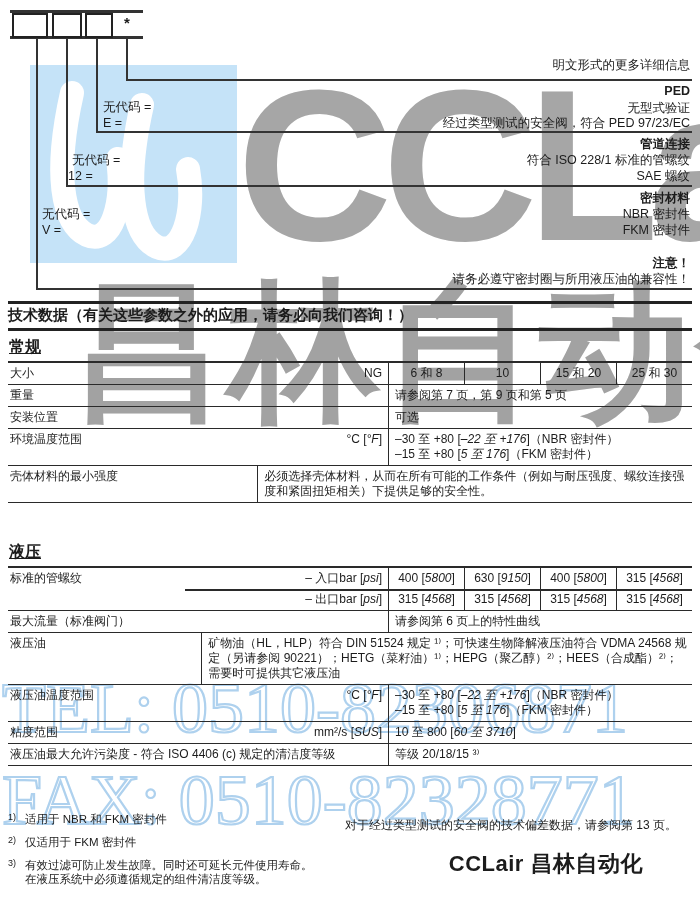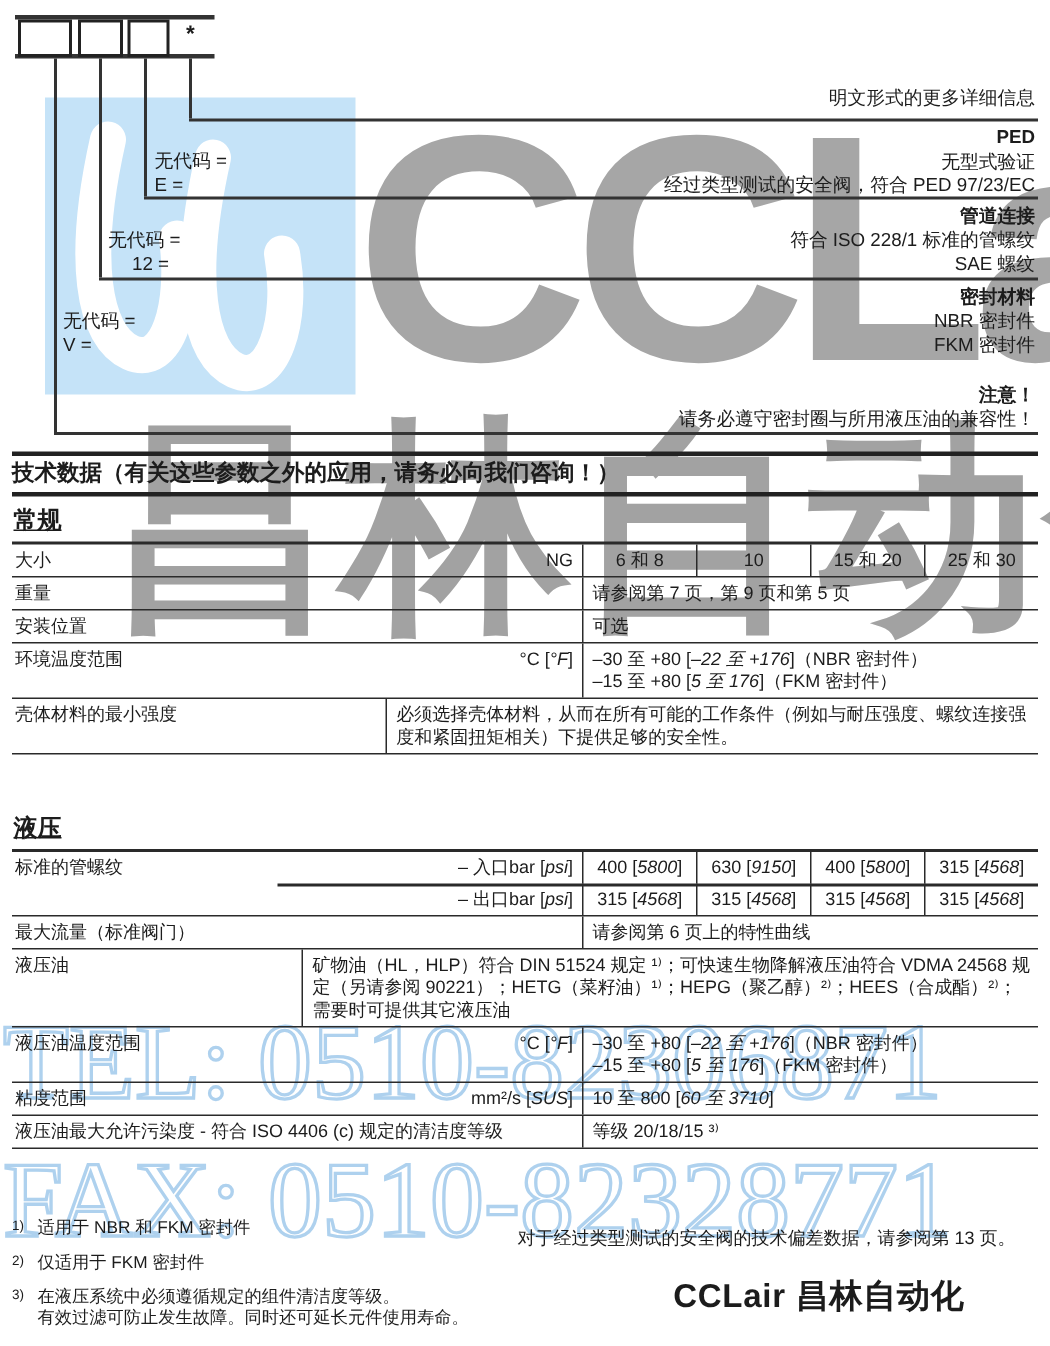--- a/index.html
+++ b/index.html
@@ -80,21 +80,21 @@
   <div class="ln" style="left:96px;top:39px;width:2px;height:92px;"></div>
   <div class="ln" style="left:96px;top:131px;width:596px;height:2px;"></div>
   <div class="ln" style="left:66px;top:39px;width:2px;height:146px;"></div>
   <div class="ln" style="left:66px;top:185px;width:626px;height:2px;"></div>
   <div class="ln" style="left:36px;top:39px;width:2px;height:249px;"></div>
   <div class="ln" style="left:36px;top:288px;width:656px;height:2px;"></div>
 
   <div class="codelabel" style="left:103px;top:99px;">无代码 =</div>
   <div class="codelabel" style="left:103px;top:116px;">E =</div>
   <div class="codelabel" style="left:72px;top:152px;">无代码 =</div>
-  <div class="codelabel" style="left:88px;top:169px;text-align:center;">12 =</div>
+  <div class="codelabel" style="left:68px;top:169px;text-align:center;">12 =</div>
   <div class="codelabel" style="left:42px;top:206px;">无代码 =</div>
   <div class="codelabel" style="left:42px;top:223px;">V =</div>
 
   <div class="rline" style="top:57px;">明文形式的更多详细信息</div>
   <div class="rline b" style="top:84px;">PED</div>
   <div class="rline" style="top:100px;">无型式验证</div>
   <div class="rline" style="top:115px;">经过类型测试的安全阀，符合 PED 97/23/EC</div>
   <div class="rline b" style="top:136px;">管道连接</div>
   <div class="rline" style="top:152px;">符合 ISO 228/1 标准的管螺纹</div>
   <div class="rline" style="top:168px;">SAE 螺纹</div>
@@ -230,22 +230,22 @@
       <span class="mk">1)</span>
       <span>适用于 NBR 和 FKM 密封件</span>
     </div>
     <div class="fn">
       <span class="mk">2)</span>
       <span>仅适用于 FKM 密封件</span>
     </div>
     <div class="fn">
       <span class="mk">3)</span>
       <span>
+        <div>有效过滤可防止发生故障。同时还可延长元件使用寿命。</div>
         <div>在液压系统中必须遵循规定的组件清洁度等级。</div>
-        <div>有效过滤可防止发生故障。同时还可延长元件使用寿命。</div>
       </span>
     </div>
   </div>
 
   <div class="side-note">对于经过类型测试的安全阀的技术偏差数据，请参阅第 13 页。</div>
   <div class="brand">CCLair 昌林自动化</div>
 
 </div>
 
 </body></html>

